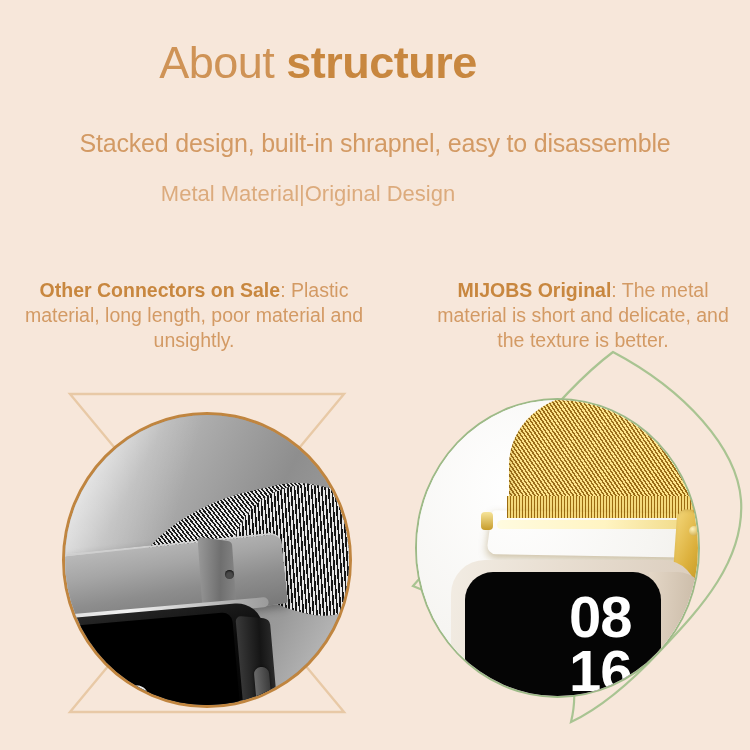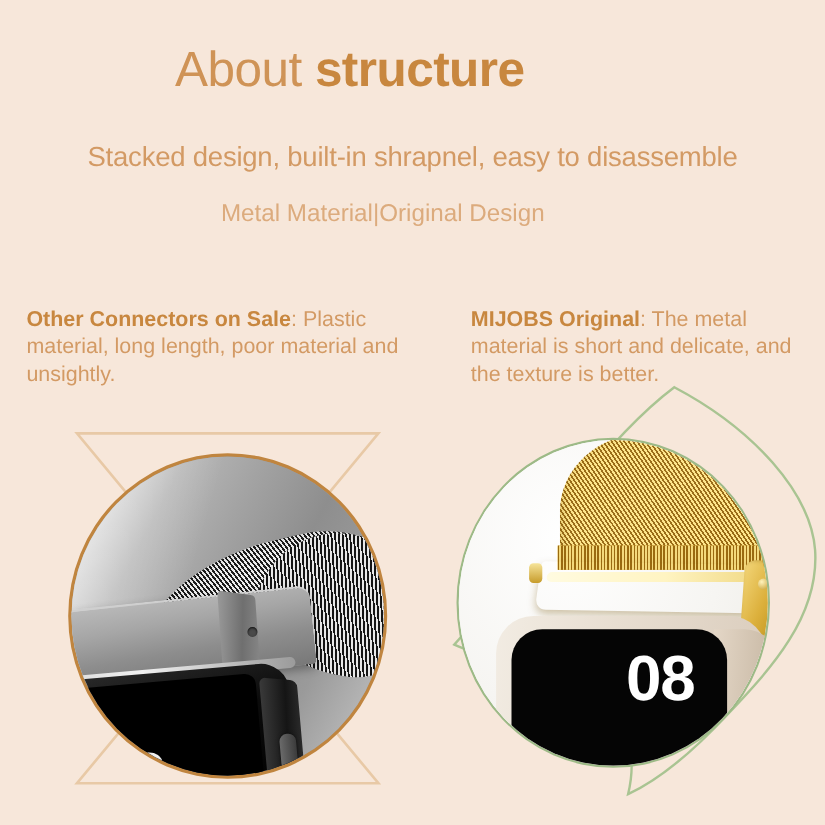--- a/index.html
+++ b/index.html
@@ -24,25 +24,25 @@
   .title .bold{ font-weight:bold; color:#c8873f; }
 
   .subtitle{
     position:absolute; left:0; top:115px; width:750px;
     font-size:25px; line-height:32px; color:#d39a64;
     letter-spacing:-0.2px;
     margin-top:12px;
   }
   .tagline{
     position:absolute; left:0; top:180px; width:616px;
-    font-size:22px; line-height:28px; color:#dcab7d;margin-left:40px;
-  }
-
-  
-  .col-text{ position:absolute; font-size:19.5px; line-height:25px; color:#d39a64; }
+    font-size:22px; line-height:28px; color:#dcab7d;
+  }
+
+  
+  .col-text{ position:absolute; font-size:19.5px; line-height:25px; color:#d39a64;text-align:center; }
   .col-text .lead{ font-weight:bold; color:#c8873f; }
   .col-left-text{ left:24px; top:278px; width:340px; }
   .col-right-text{ left:428px; top:278px; width:310px; }
 
   
   .deco{ position:absolute; }
   .bowtie{
     left:62px; top:388px; width:290px; height:330px;
     z-index:1;
   }
@@ -287,14 +287,15 @@
   <div class="rp-watch-right"></div>
   <div class="rp-screen">
     
     
     
     
     
   </div>
   <div class="rp-time">
     <div>08</div>
+    <div>16</div>
   </div>
 </div>
 
 </body></html>

